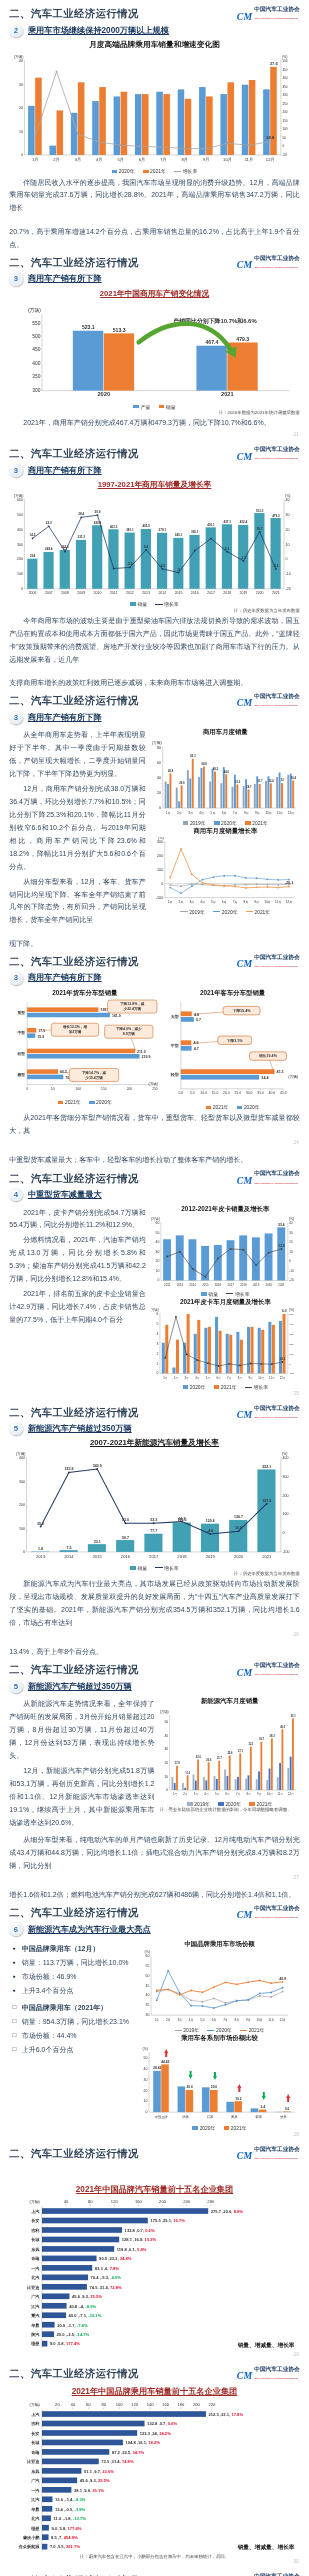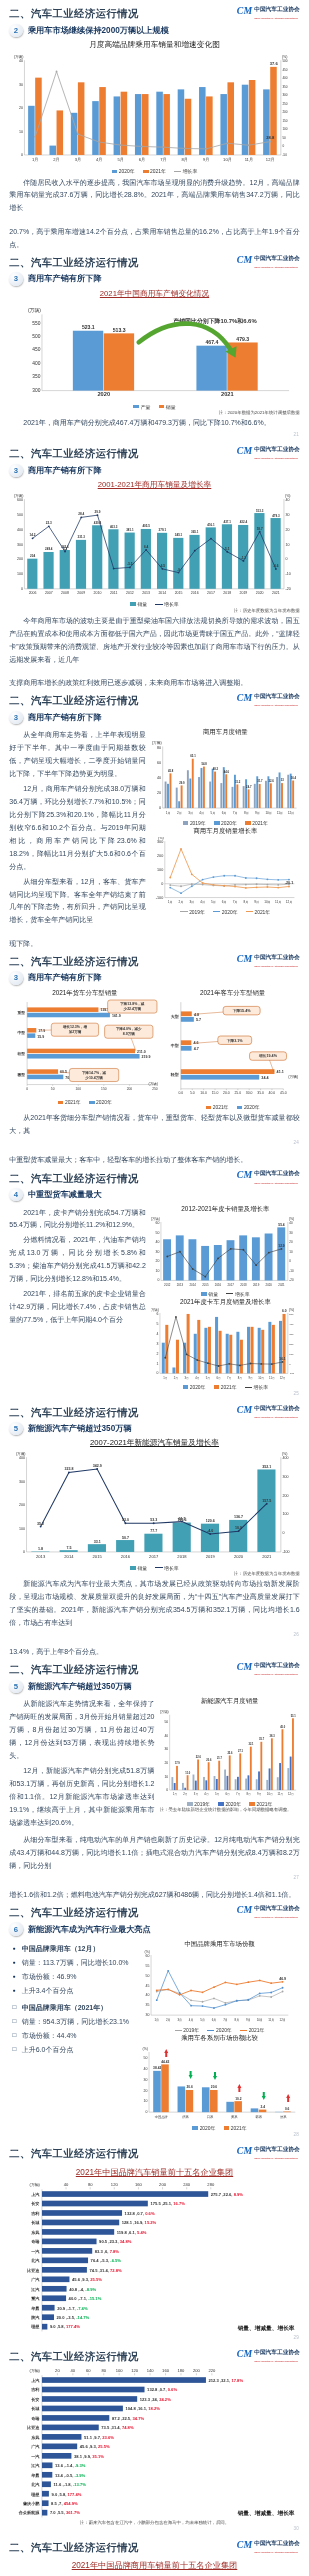--- a/index.html
+++ b/index.html
@@ -1,32 +1,32 @@
 <!DOCTYPE html>
 <html style="font-size:8.2px"><head>
 <meta charset="utf-8">
 <style>
   html,body{margin:0;padding:0;background:#fff;}
   body{width:309px;font-family:"Liberation Sans","DejaVu Sans",sans-serif;color:#3b4a63;}
   #page{width:309px;background:#fff;}
   .slide{padding:4.1px 9.3px 2.1px;}
   .hdr{display:flex;justify-content:space-between;align-items:flex-start;margin:1px 0 1px;}
   .hdr-title{font-size:10.3px;font-weight:bold;color:#2e4257;letter-spacing:0.5px;padding-top:2.1px;}
-  .logo{display:flex;align-items:flex-start;gap:2.1px;}
+  .logo{display:flex;align-items:flex-end;gap:2.1px;}
   .logo .cm{font-style:italic;font-weight:bold;font-size:9.8px;color:#1565c0;font-family:"Liberation Serif","DejaVu Serif",serif;}
   .logo-txt{line-height:1;}
   .logo-name{font-size:5.7px;font-weight:bold;color:#17365d;}
   .logo-sub{font-size:2.1px;color:#c00000;margin-top:0.5px;}
   .sec{display:flex;align-items:center;gap:5.2px;margin:2.1px 0 3.1px;}
   .sec-num{flex:0 0 13.4px;width:13.4px;height:13.4px;border-radius:50%;background:radial-gradient(circle at 35% 30%,#ffffff,#dce5f0);box-shadow:0.5px 1px 1.5px rgba(0,0,0,.3);color:#2e74b5;font-weight:bold;font-size:7.7px;display:flex;align-items:center;justify-content:center;}
-  .sec-title{font-size:8.2px;font-weight:bold;color:#17365d;}
+  .sec-title{font-size:8.2px;font-weight:bold;color:#17365d;text-decoration:underline;}
   .bt{font-size:7px;line-height:1.85;text-align:justify;text-indent:2em;margin:2.1px 0;color:#33475e;}
   .carry{text-indent:0;}
   .pageno{text-align:right;color:#b9c0cc;font-size:4.6px;height:5.7px;margin:0.5px 1px 0 0;}
-  .ctitle{text-align:center;font-weight:normal;font-size:7.7px;color:#1a1a1a;margin:1px 0 1.5px;}
+  .ctitle{text-align:center;font-weight:bold;font-size:7.7px;color:#1a1a1a;margin:1px 0 1.5px;}
   .ctitle.sm{font-size:6.4px;}
   .ctitle.u{text-decoration:underline;}
   .ctitle.red{color:#9e2b25;}
   .chart{width:100%;}
   .legend{display:flex;justify-content:center;gap:8.2px;font-size:4.9px;color:#333;margin-top:0.5px;align-items:center;}
   .legend .lg{display:inline-flex;align-items:center;}
   .legend i.rc{display:inline-block;width:5.7px;height:3.6px;margin-right:1.5px;}
   .legend i.ln{display:inline-block;width:7.2px;height:1px;margin-right:1.5px;}
   .cnote{font-size:4.4px;color:#444;text-align:right;margin-top:0.5px;}
   .cfooter{font-size:5.7px;font-weight:bold;color:#222;text-align:right;margin:-9.3px 5.2px 2.1px 0;}
@@ -200,21 +200,21 @@
       <div class="hdr-title">二、汽车工业经济运行情况</div>
       <div class="logo">
         <span class="cm">CM</span>
         <span class="logo-txt"><span class="logo-name">中国汽车工业协会</span><br><span class="logo-sub">China Association of Automobile Manufacturers</span></span>
       </div>
     </div>
     <div class="sec">
       <span class="sec-num">3</span>
       <span class="sec-title">商用车产销有所下降</span>
     </div>
-    <div class="ctitle u red">2001-2021年商用车销量及增长率</div>
+    <div class="ctitle u red">1997-2021年商用车销量及增长率</div>
     <div class="chart">
         <svg viewBox="0 0 564 212" style="width:100%;display:block">
           <line x1="30" y1="14" x2="30" y2="188" class="ax"></line>
           <line x1="30" y1="188" x2="534" y2="188" class="ax"></line>
           <line x1="534" y1="14" x2="534" y2="188" class="ax"></line>
           <text x="27" y="190" class="te" font-size="7">0</text>
           <text x="27" y="161.33333333333334" class="te" font-size="7">100</text>
           <text x="27" y="132.66666666666669" class="te" font-size="7">200</text>
           <text x="27" y="104" class="te" font-size="7">300</text>
           <text x="27" y="75.33333333333334" class="te" font-size="7">400</text>
@@ -1144,21 +1144,21 @@
   </section>
 
   <section class="slide">
     <div class="hdr">
       <div class="hdr-title">二、汽车工业经济运行情况</div>
       <div class="logo">
         <span class="cm">CM</span>
         <span class="logo-txt"><span class="logo-name">中国汽车工业协会</span><br><span class="logo-sub">China Association of Automobile Manufacturers</span></span>
       </div>
     </div>
-    <div class="ctitle u red" style="font-size:8.2px;margin-top:6px">2021年中国品牌汽车销量前十五名企业集团</div>
+    <div class="ctitle u red" style="font-size:8.2px;margin-top:23px">2021年中国品牌汽车销量前十五名企业集团</div>
     <div class="chart">
         <svg viewBox="0 0 564 300" style="width:100%;display:block">
           <line x1="64" y1="20" x2="64" y2="296" class="ax"></line>
           <text x="110.8" y="13" class="tc" font-size="8">40</text>
           <line x1="110.8" y1="16" x2="110.8" y2="20" class="ax"></line>
           <text x="157.7" y="13" class="tc" font-size="8">80</text>
           <line x1="157.7" y1="16" x2="157.7" y2="20" class="ax"></line>
           <text x="204.5" y="13" class="tc" font-size="8">120</text>
           <line x1="204.5" y1="16" x2="204.5" y2="20" class="ax"></line>
           <text x="251.4" y="13" class="tc" font-size="8">160</text>
@@ -1222,20 +1222,21 @@
   </section>
 
   <section class="slide">
     <div class="hdr">
       <div class="hdr-title">二、汽车工业经济运行情况</div>
       <div class="logo">
         <span class="cm">CM</span>
         <span class="logo-txt"><span class="logo-name">中国汽车工业协会</span><br><span class="logo-sub">China Association of Automobile Manufacturers</span></span>
       </div>
     </div>
+    <div class="ctitle u red" style="font-size:8.2px;margin-top:5.2px">2021年中国品牌乘用车销量前十五名企业集团</div>
     <div class="chart">
         <svg viewBox="0 0 564 300" style="width:100%;display:block">
           <line x1="64" y1="20" x2="64" y2="296" class="ax"></line>
           <text x="94.0" y="13" class="tc" font-size="8">20</text>
           <line x1="94.0" y1="16" x2="94.0" y2="20" class="ax"></line>
           <text x="124.0" y="13" class="tc" font-size="8">40</text>
           <line x1="124.0" y1="16" x2="124.0" y2="20" class="ax"></line>
           <text x="154.0" y="13" class="tc" font-size="8">60</text>
           <line x1="154.0" y1="16" x2="154.0" y2="20" class="ax"></line>
           <text x="184.0" y="13" class="tc" font-size="8">80</text>

